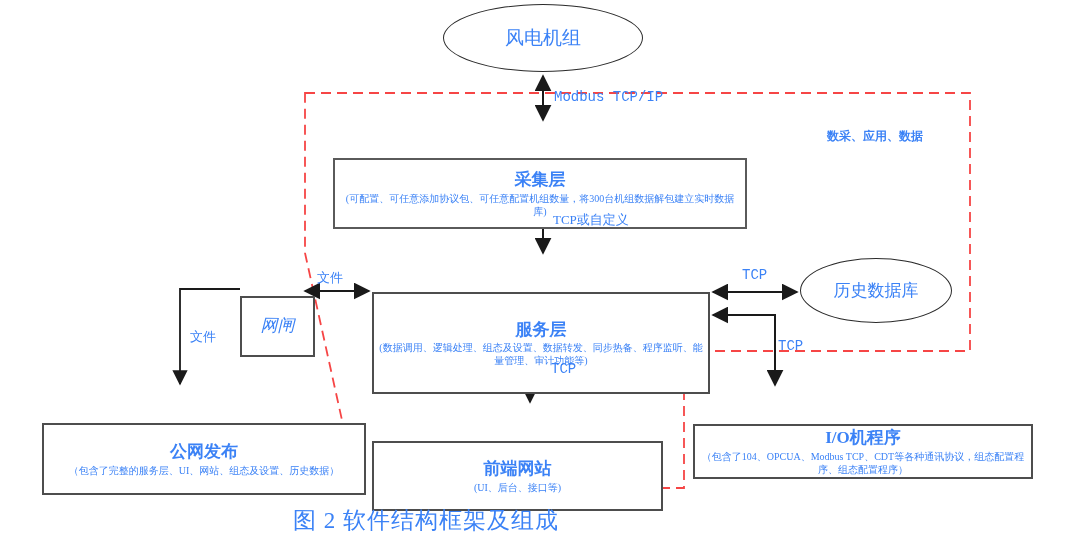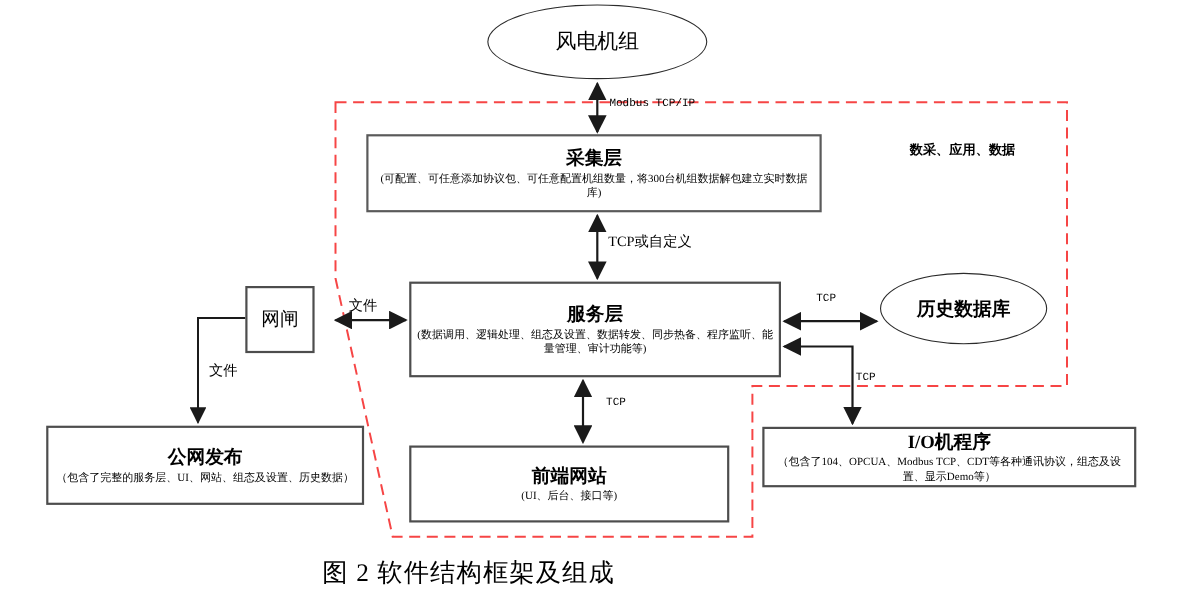--- a/index.html
+++ b/index.html
@@ -1,52 +1,53 @@
 <!DOCTYPE html>
 <html><head>
 <meta charset="utf-8">
 <style>
   html,body{margin:0;padding:0;background:#ffffff;}
   .canvas{
     position:relative;
     width:1076px;height:543px;
     background:#ffffff;
     font-family:"Liberation Serif","DejaVu Serif",serif;
-    color:#000000;
+    color:#3b82f6;
     overflow:hidden;
   }
   svg.overlay{position:absolute;left:0;top:0;width:1076px;height:543px;}
   .node{
     position:absolute;
     background:#ffffff;
     border:2px solid #4d4d4d;
     box-sizing:border-box;
     display:flex;flex-direction:column;
     align-items:center;justify-content:center;
     text-align:center;
     line-height:1.32;
+    margin-top:36px;
   }
   .ellipse{
     position:absolute;
     background:#ffffff;
     border:1.6px solid #2b2b2b;
     border-radius:50%;
     box-sizing:border-box;
     display:flex;align-items:center;justify-content:center;
     text-align:center;
   }
   .box-title{font-weight:bold;font-size:17px;white-space:nowrap;}
   .box-body{font-size:10px;padding:0 5px;}
   .edge-label{
     position:absolute;
     font-size:13px;
     white-space:nowrap;
     background:transparent;
   }
-  .latin{font-family:"Liberation Mono","DejaVu Sans Mono",monospace;font-size:10px;}
+  .latin{font-family:"Liberation Mono","DejaVu Sans Mono",monospace;font-size:14px;}
   .region-label{
     position:absolute;
     left:780px;top:128px;width:190px;
     text-align:center;
     font-weight:bold;font-size:12px;
     line-height:1.35;
   }
   .caption{
     position:absolute;
     left:0;top:505px;width:852px;
@@ -88,46 +89,46 @@
 
   <div class="ellipse" style="left:443px;top:4px;width:200px;height:68px;">
     <span class="wind-label">风电机组</span>
   </div>
 
   <div class="node" style="left:333px;top:122px;width:414px;height:71px;border-color:#5a5a5a;">
     <div class="box-title">采集层</div>
     <div class="box-body">(可配置、可任意添加协议包、可任意配置机组数量，将300台机组数据解包建立实时数据库)</div>
   </div>
 
-  <div class="node" style="left:372px;top:256px;width:338px;height:87px;">
+  <div class="node" style="left:372px;top:256px;width:338px;height:102px;">
     <div class="box-title">服务层</div>
     <div class="box-body">(数据调用、逻辑处理、组态及设置、数据转发、同步热备、程序监听、能量管理、审计功能等)</div>
   </div>
 
-  <div class="node" style="left:223px;top:260px;width:63px;height:61px;">
+  <div class="node" style="left:240px;top:260px;width:75px;height:61px;font-style:italic;">
     <div class="small-node-label">网闸</div>
   </div>
 
-  <div class="ellipse" style="left:800px;top:248px;width:152px;height:65px;font-weight:bold;">
+  <div class="ellipse" style="left:800px;top:258px;width:152px;height:65px;">
     <span class="small-node-label">历史数据库</span>
   </div>
 
-  <div class="node" style="left:42px;top:387px;width:289px;height:72px;">
+  <div class="node" style="left:42px;top:387px;width:324px;height:72px;">
     <div class="box-title">公网发布</div>
     <div class="box-body">（包含了完整的服务层、UI、网站、组态及设置、历史数据）</div>
   </div>
 
   <div class="node" style="left:372px;top:405px;width:291px;height:70px;">
     <div class="box-title">前端网站</div>
     <div class="box-body">(UI、后台、接口等)</div>
   </div>
 
   <div class="node" style="left:693px;top:388px;width:340px;height:55px;">
     <div class="box-title">I/O机程序</div>
-    <div class="box-body">（包含了104、OPCUA、Modbus TCP、CDT等各种通讯协议，组态及设置、显示Demo等）</div>
+    <div class="box-body">（包含了104、OPCUA、Modbus TCP、CDT等各种通讯协议，组态配置程序、组态配置程序）</div>
   </div>
 
   <div class="region-label">
     <div>数采、应用、数据</div>
   </div>
 
   <div class="edge-label latin" style="left:554px;top:89px;">Modbus TCP/IP</div>
 
   <div class="edge-label" style="left:553px;top:211px;">TCP或自定义</div>
 

